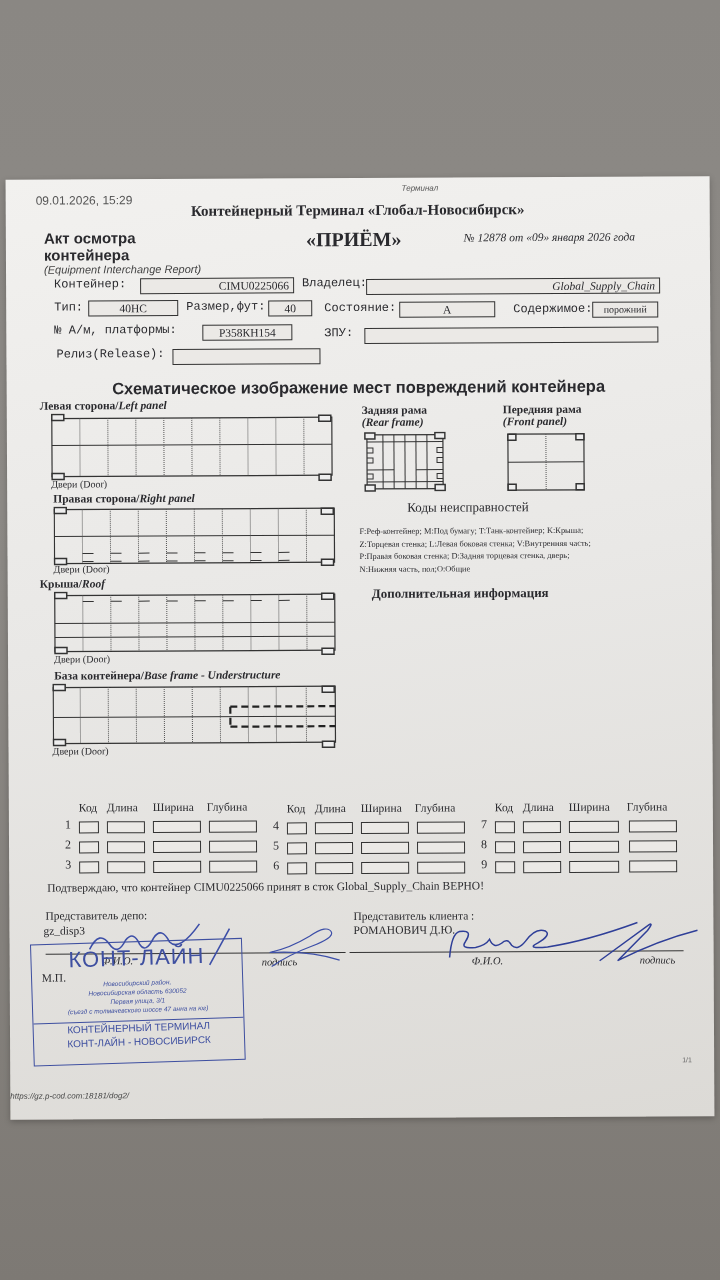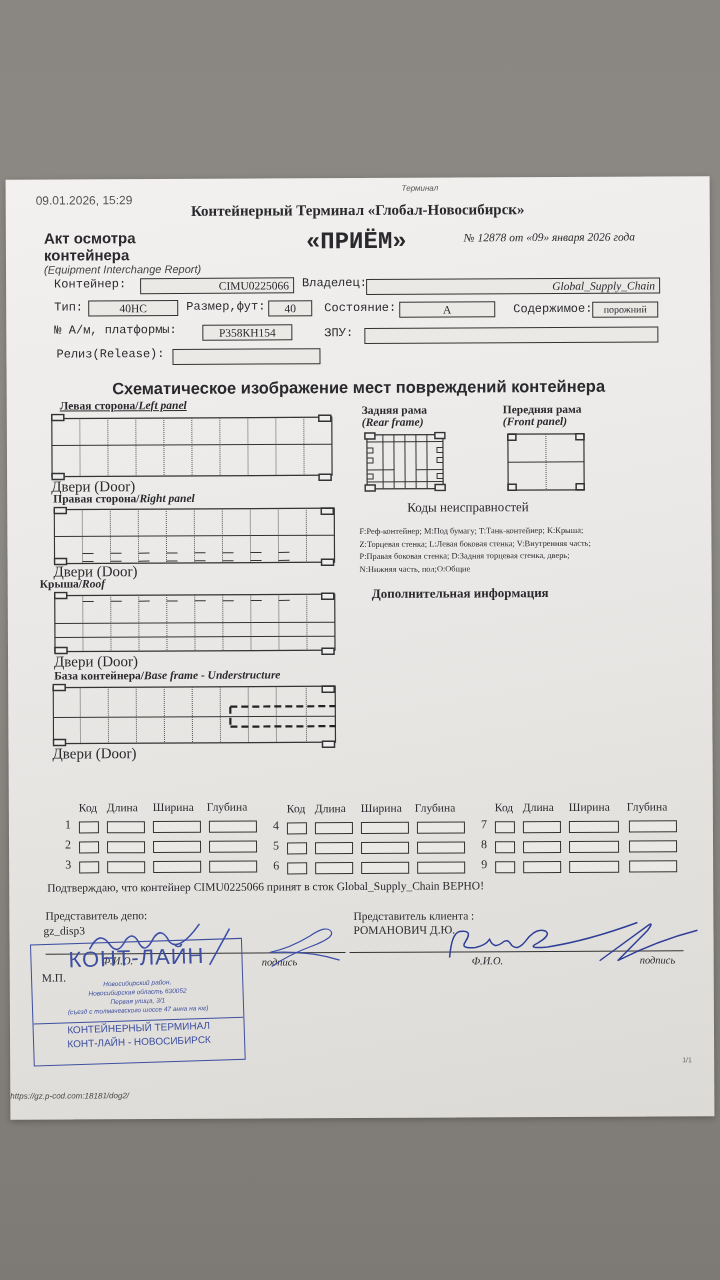--- a/index.html
+++ b/index.html
@@ -18,30 +18,30 @@
     box-shadow: 0 2px 6px rgba(0,0,0,0.25);
     transform: rotate(-0.3deg);
   }
   .abs { position: absolute; }
   .sans { font-family: "Liberation Sans", sans-serif; }
   .print-date { left: 30px; top: 14px; font-size: 12px; color: #555; }
   .print-title { left: 396px; top: 6px; font-size: 8px; font-style: italic; color: #555; }
   .org-title { left: 0; width: 100%; text-align: center; top: 24px; font-size: 15px; font-weight: bold; }
   .act-title { left: 38px; top: 50px; font-size: 15px; font-weight: bold; line-height: 17px; }
   .act-sub { left: 38px; top: 84px; font-size: 11px; font-style: italic; color: #444; }
-  .priem { left: 300px; top: 50px; font-size: 24px; font-weight: bold; font-family: Liberation Mono, monospace; }
+  .priem { left: 300px; top: 50px; font-size: 20px; font-weight: bold; }
   .act-number { left: 458px; top: 54px; font-size: 11.5px; font-style: italic; }
   .lbl { font-size: 12px; font-family: Liberation Mono, monospace; }
   .box { border: 1px solid #333; background: #ebe9e6; font-size: 11.5px; height: 16px; line-height: 14px; padding: 0 4px; }
   .r { text-align: right; }
   .c { text-align: center; }
   .section-title { left: 0; width: 100%; text-align: center; top: 200px; font-size: 16.5px; font-weight: bold; }
   .panel-title { font-size: 11.5px; font-weight: bold; }
   .panel-title i { font-style: italic; }
-  .door { font-size: 15px; }
+  .door { font-size: 10px; }
   .codes-title { left: 400px; top: 322px; font-size: 13px; font-weight: normal; }
   .codes-text { left: 352px; top: 348px; font-size: 8.4px; line-height: 12.5px; width: 345px; }
   .extra-title { left: 364px; top: 408px; font-size: 13px; font-weight: bold; }
   .dmg-head { font-size: 11.5px; }
   .dmg-box { border: 1px solid #333; height: 12px; background: #ebe9e6; }
   .dmg-num { font-size: 12px; }
   .confirm { left: 38px; top: 702px; font-size: 11.5px; }
   .sig-lbl { font-size: 11.5px; }
   .sig-caption { font-size: 10.5px; font-style: italic; }
   .stamp {
@@ -89,21 +89,21 @@
   <div class="abs lbl" style="left:48px; top:144px;">№ А/м, платформы:</div>
   <div class="abs box c" style="left:196px; top:146px; width:90px;">Р358КН154</div>
   <div class="abs lbl" style="left:318px; top:148px;">ЗПУ:</div>
   <div class="abs box" style="left:358px; top:150px; width:294px;"></div>
 
   <div class="abs lbl" style="left:50px; top:168px;">Релиз(Release):</div>
   <div class="abs box" style="left:166px; top:170px; width:148px;"></div>
 
   <div class="abs section-title sans">Схематическое изображение мест повреждений контейнера</div>
 
-  <div class="abs panel-title" style="left:53px; top:220px;text-decoration:underline;">
+  <div class="abs panel-title" style="left:33px; top:220px;">
     <span>Левая сторона/</span><i>Left panel</i>
   </div>
   <svg class="abs" style="left:44px; top:234px;" width="284" height="70">
     <rect x="1" y="5" width="280" height="58" fill="none" stroke="#333" stroke-width="1.2"></rect>
     <line x1="1" y1="32" x2="281" y2="32" stroke="#333"></line>
     <g stroke="#555" stroke-dasharray="1,1">
       <line x1="29" y1="5" x2="29" y2="63"></line>
         <line x1="57" y1="5" x2="57" y2="63"></line>
         <line x1="85" y1="5" x2="85" y2="63"></line>
       <line x1="113" y1="5" x2="113" y2="63"></line>

